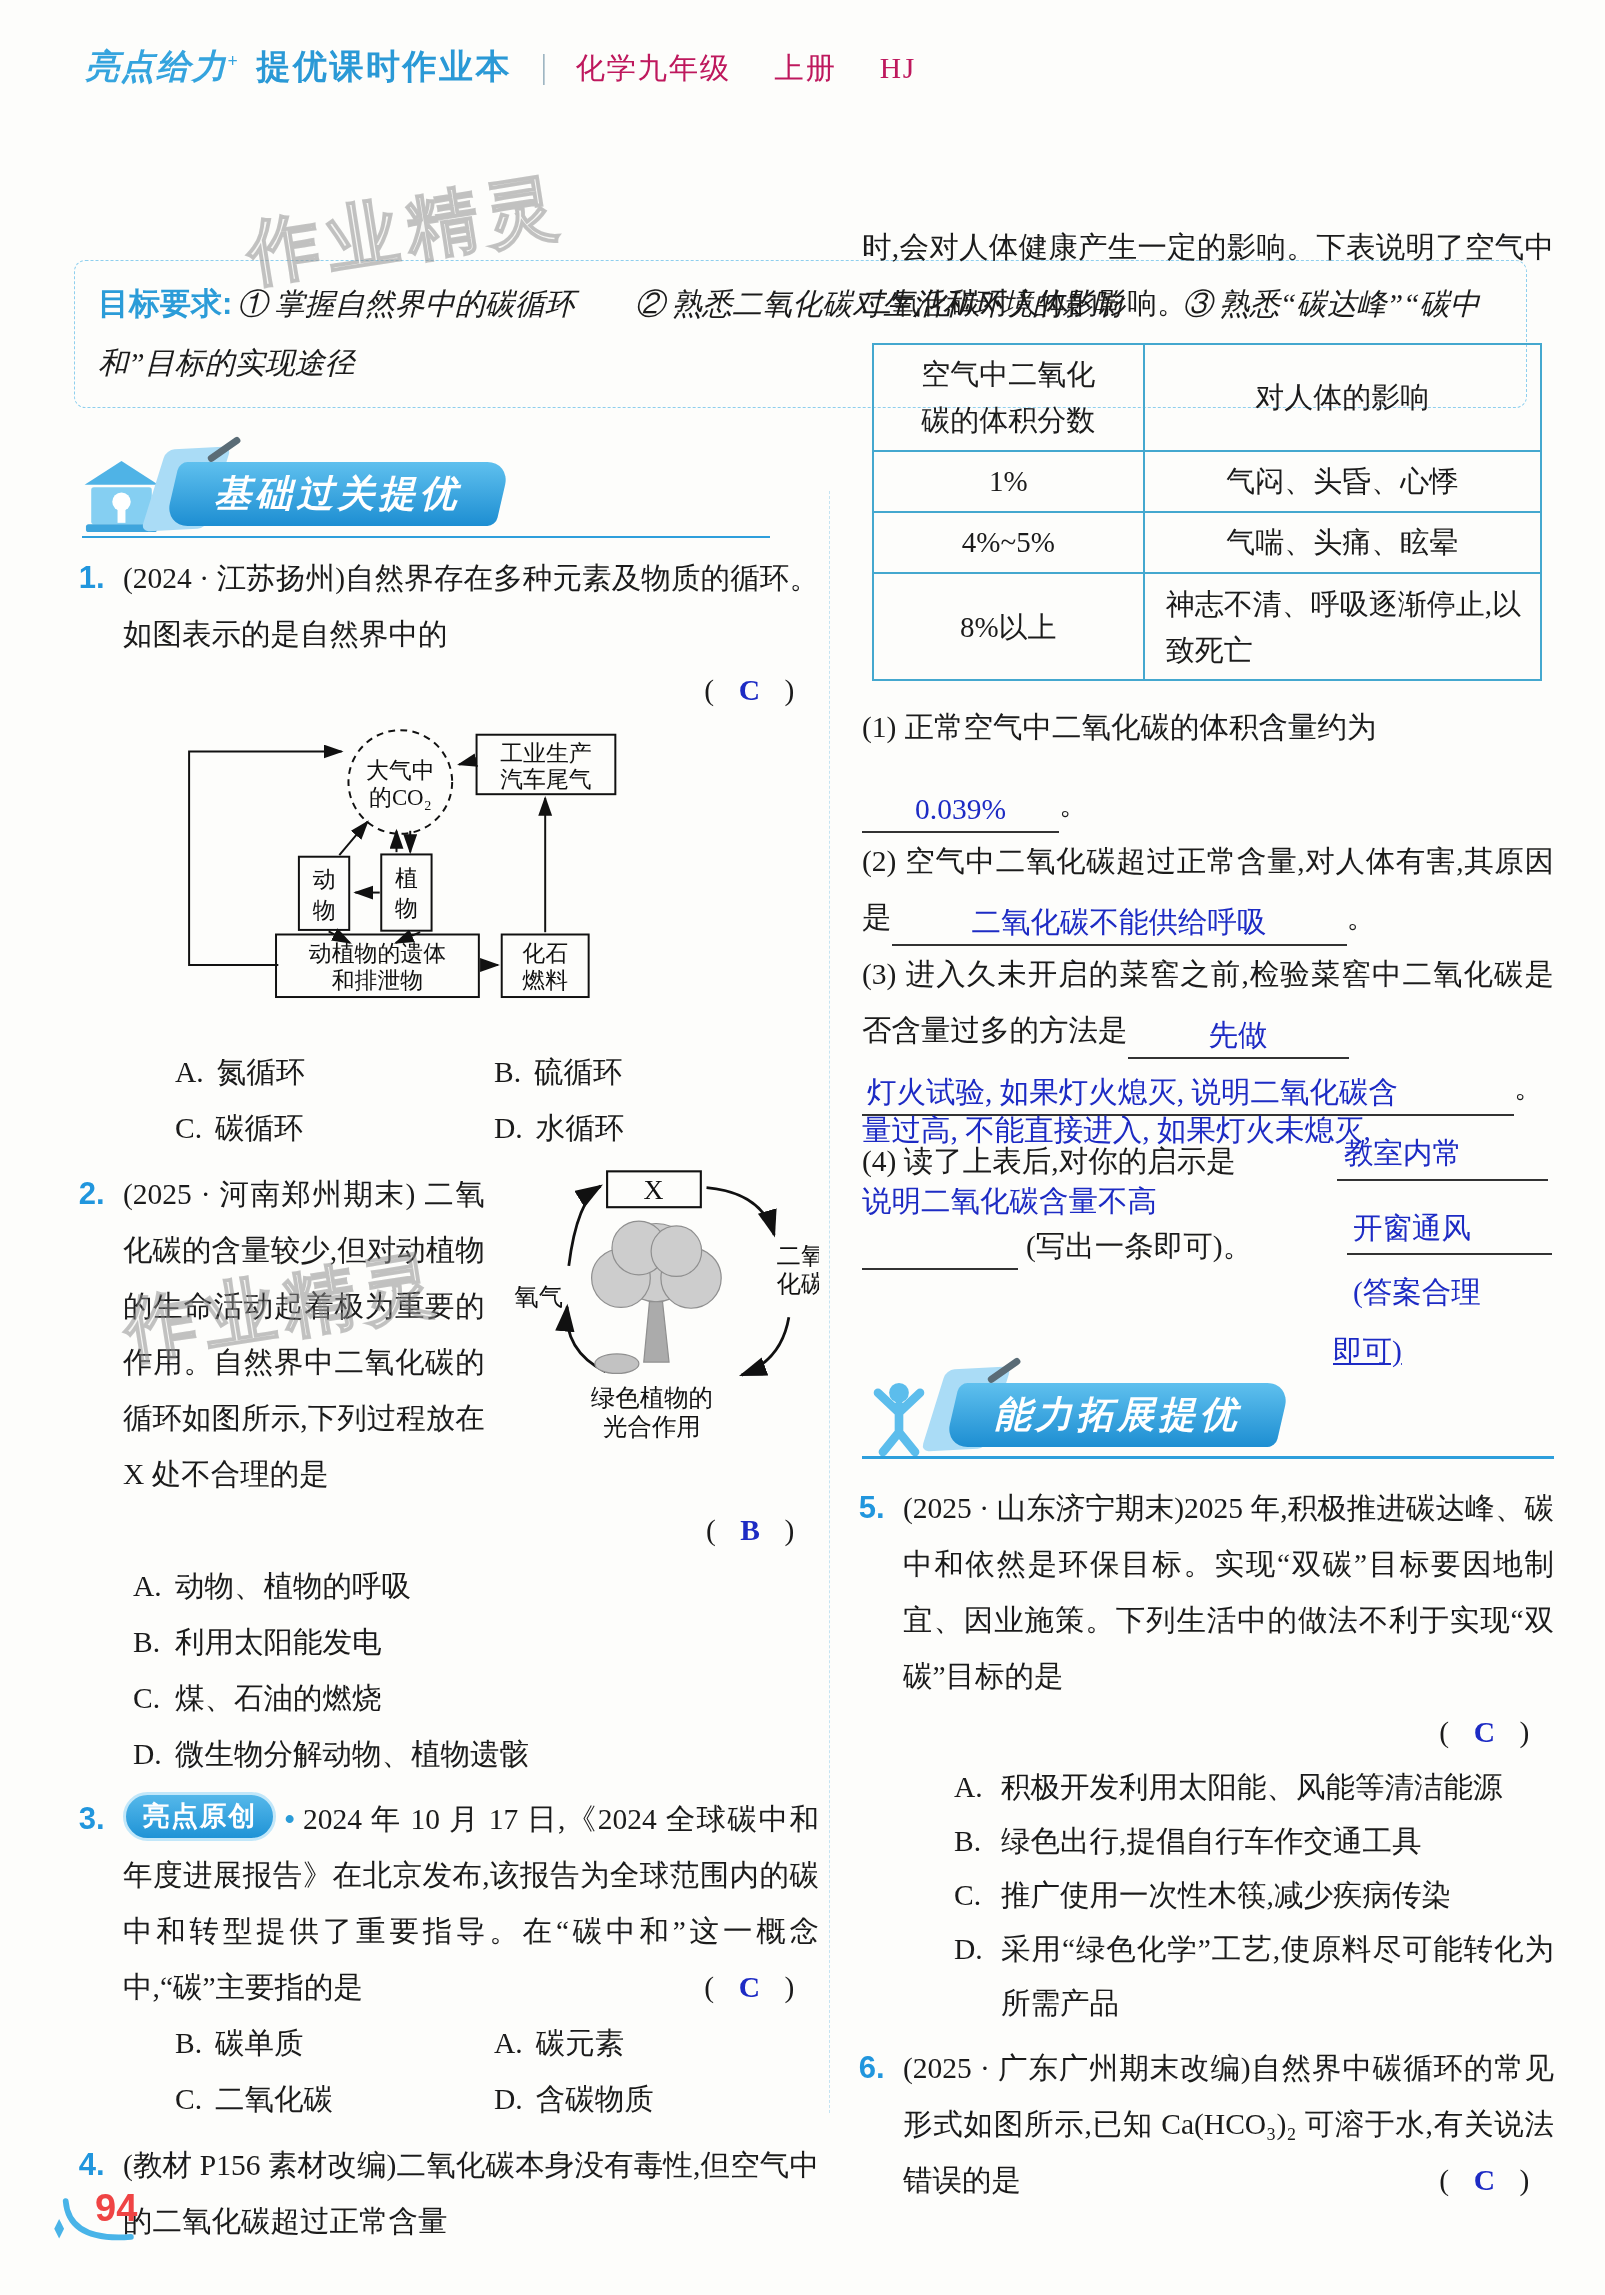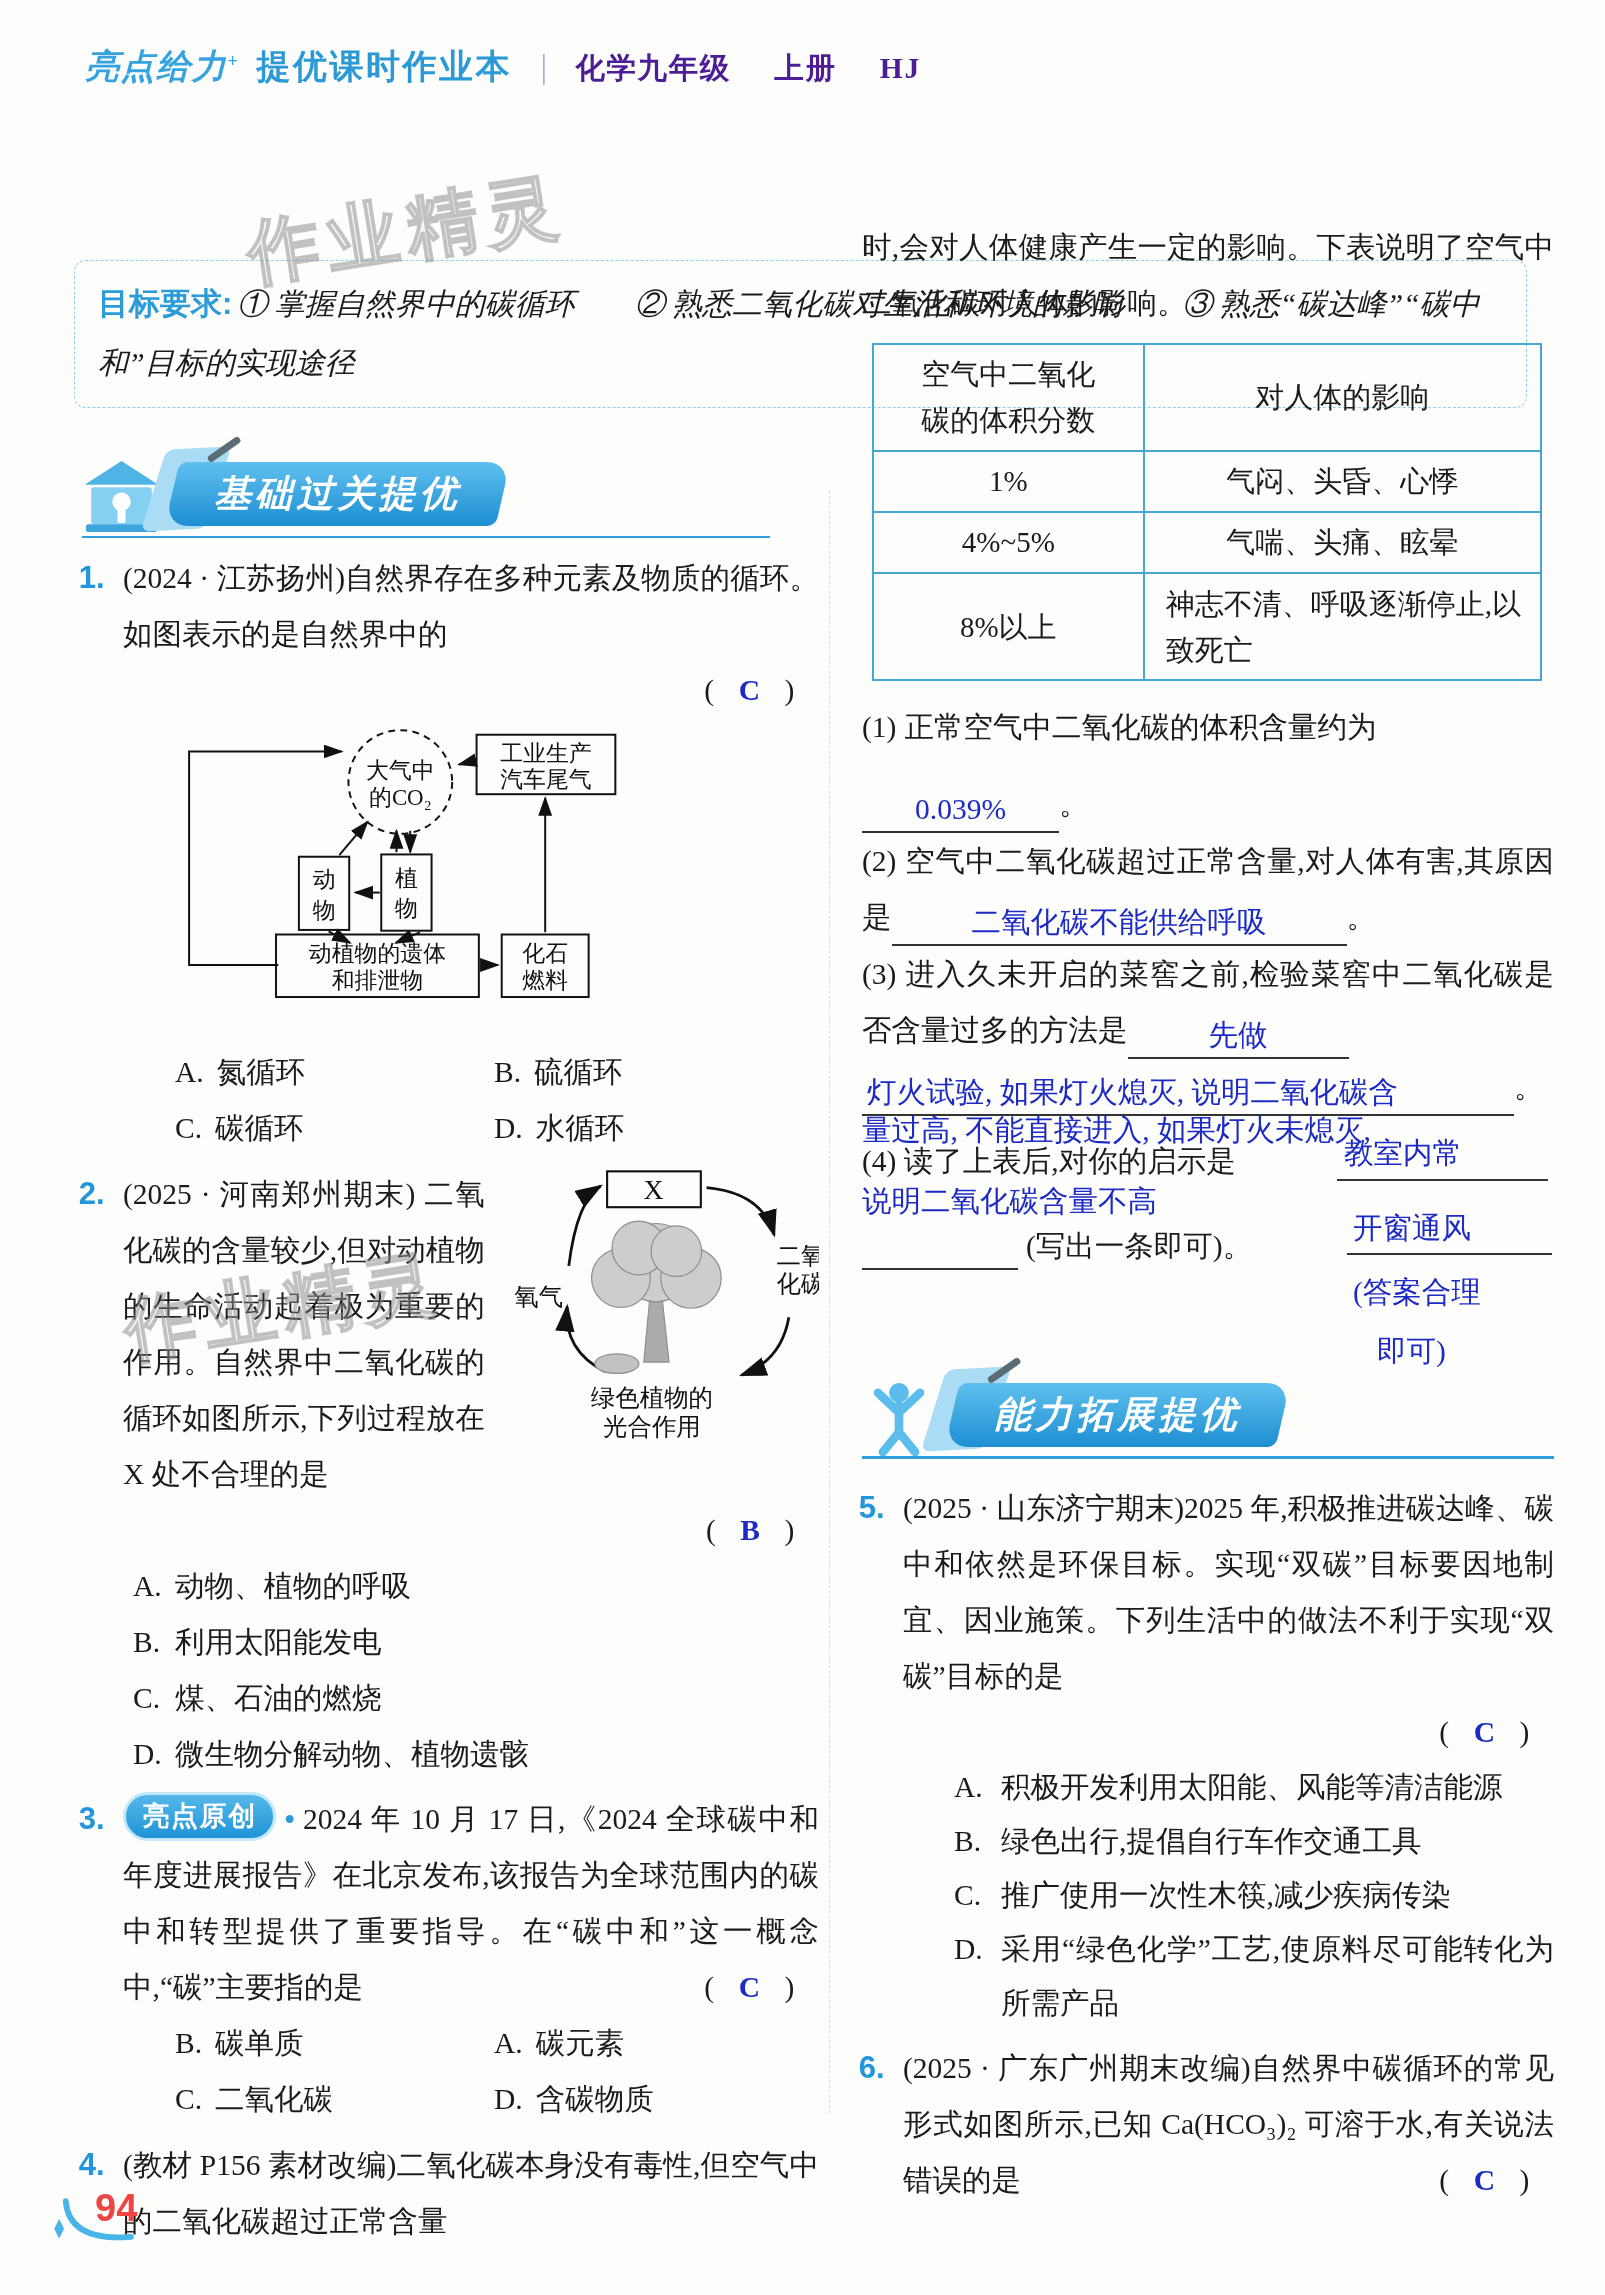--- a/index.html
+++ b/index.html
@@ -7,21 +7,21 @@
         font-family:"Liberation Serif","DejaVu Serif",serif;color:#1b1b1b;font-size:29.5px;line-height:56px;}
 
   
   .hdr{position:absolute;left:85px;top:33px;width:1441px;height:49px;white-space:nowrap;}
   .hdr .brand{font-family:"Liberation Sans","DejaVu Sans",sans-serif;font-weight:bold;font-style:italic;
               font-size:34px;color:#35a4de;letter-spacing:1.6px;}
   .hdr .brand-sup{font-size:18px;color:#35a4de;vertical-align:super;font-weight:bold;}
   .hdr .series{font-family:"Liberation Sans","DejaVu Sans",sans-serif;font-weight:bold;
                font-size:34px;color:#2a99d6;margin-left:11.5px;letter-spacing:2.5px;}
   .hdr .vdiv{color:#9fb6c2;font-size:33px;margin:0 21px;font-weight:normal;}
-  .hdr .meta{font-size:29.5px;font-weight:bold;color:#4c1d95;letter-spacing:1.6px;}
+  .hdr .meta{font-size:29.5px;font-weight:normal;color:#be185d;letter-spacing:1.6px;}
   .hdr .meta + .meta{margin-left:36px;}
 
   
   .title{position:absolute;left:78px;top:138px;width:737px;text-align:center;white-space:nowrap;}
   .title .sec{color:#2196dd;font-weight:bold;font-size:46px;letter-spacing:4.9px;margin-right:33px;}
   .title .nm{color:#101010;font-weight:bold;font-size:46px;letter-spacing:3.3px;}
 
   
   .wm{position:absolute;font-family:"Liberation Sans","DejaVu Sans",sans-serif;font-weight:bold;
       font-size:72px;letter-spacing:8.2px;color:rgba(130,130,130,0.06);
@@ -313,21 +313,21 @@
       <span class="zi blue" style="left:0;top:-28px;">量过高, 不能直接进入, 如果灯火未熄灭,</span>
       <span class="zi" style="left:0;top:3.3px;"><span>(4)</span> <span>读了上表后,对你的启示是</span></span>
       <span class="zi blue" style="left:482px;top:-4.9px;">教室内常</span>
       <div class="zline" style="left:475px;top:49px;width:211px;"></div>
       <span class="zi blue" style="left:0;top:43px;">说明二氧化碳含量不高</span>
       <div class="zline" style="left:0;top:138px;width:156px;"></div>
       <span class="zi" style="left:164px;top:88px;">(写出一条即可)。</span>
       <span class="zi blue" style="left:491px;top:70px;">开窗通风</span>
       <div class="zline" style="left:485px;top:123px;width:205px;"></div>
       <span class="zi blue" style="left:491px;top:134px;">(答案合理</span>
-      <span class="zi blue" style="left:515px;top:193px;">即可)</span>
+      <span class="zi blue" style="left:471px;top:193px;text-decoration:underline;">即可)</span>
     </div>
 
     <div class="banner" style="margin-top:47px;">
       <svg class="b-icon" width="74" height="79" viewBox="0 0 60 64">
         <circle cx="30" cy="12" r="8" fill="#5cbdec"></circle>
         <path d="M30,22 L30,44 M30,28 L13,12 M30,28 L47,12 M30,44 L17,60 M30,44 L43,60" stroke="#5cbdec" stroke-width="7" stroke-linecap="round" fill="none"></path>
       </svg>
       <div class="b-fold"></div>
       <div class="b-tick"></div>
       <div class="b-shape">

